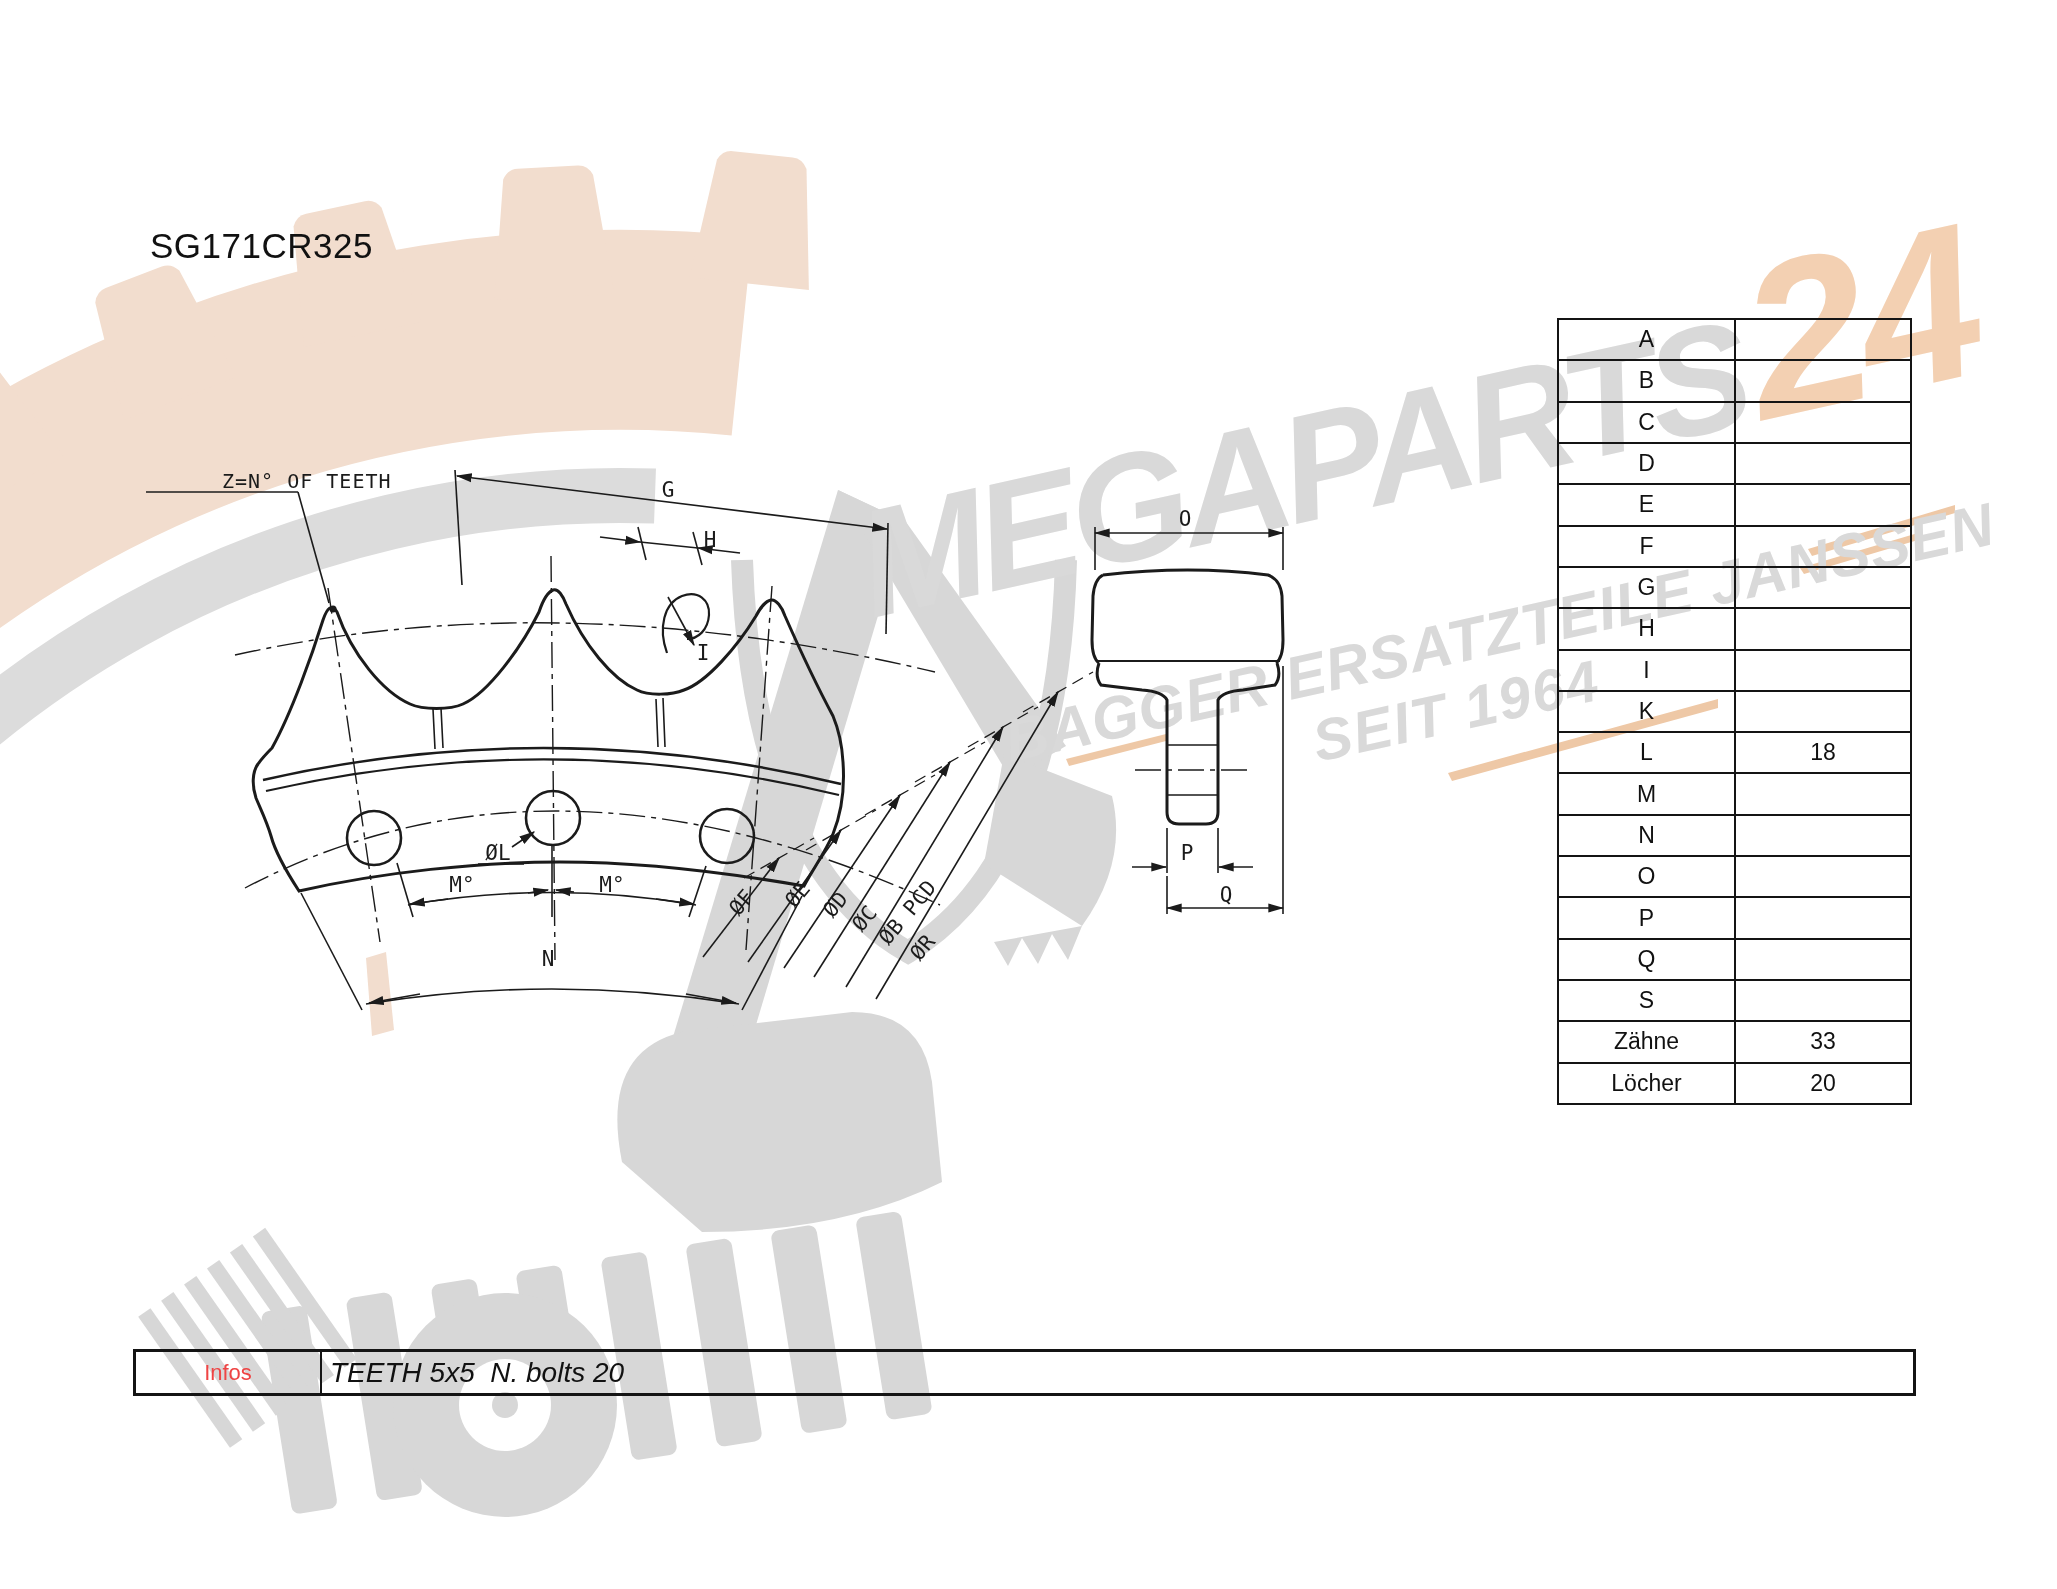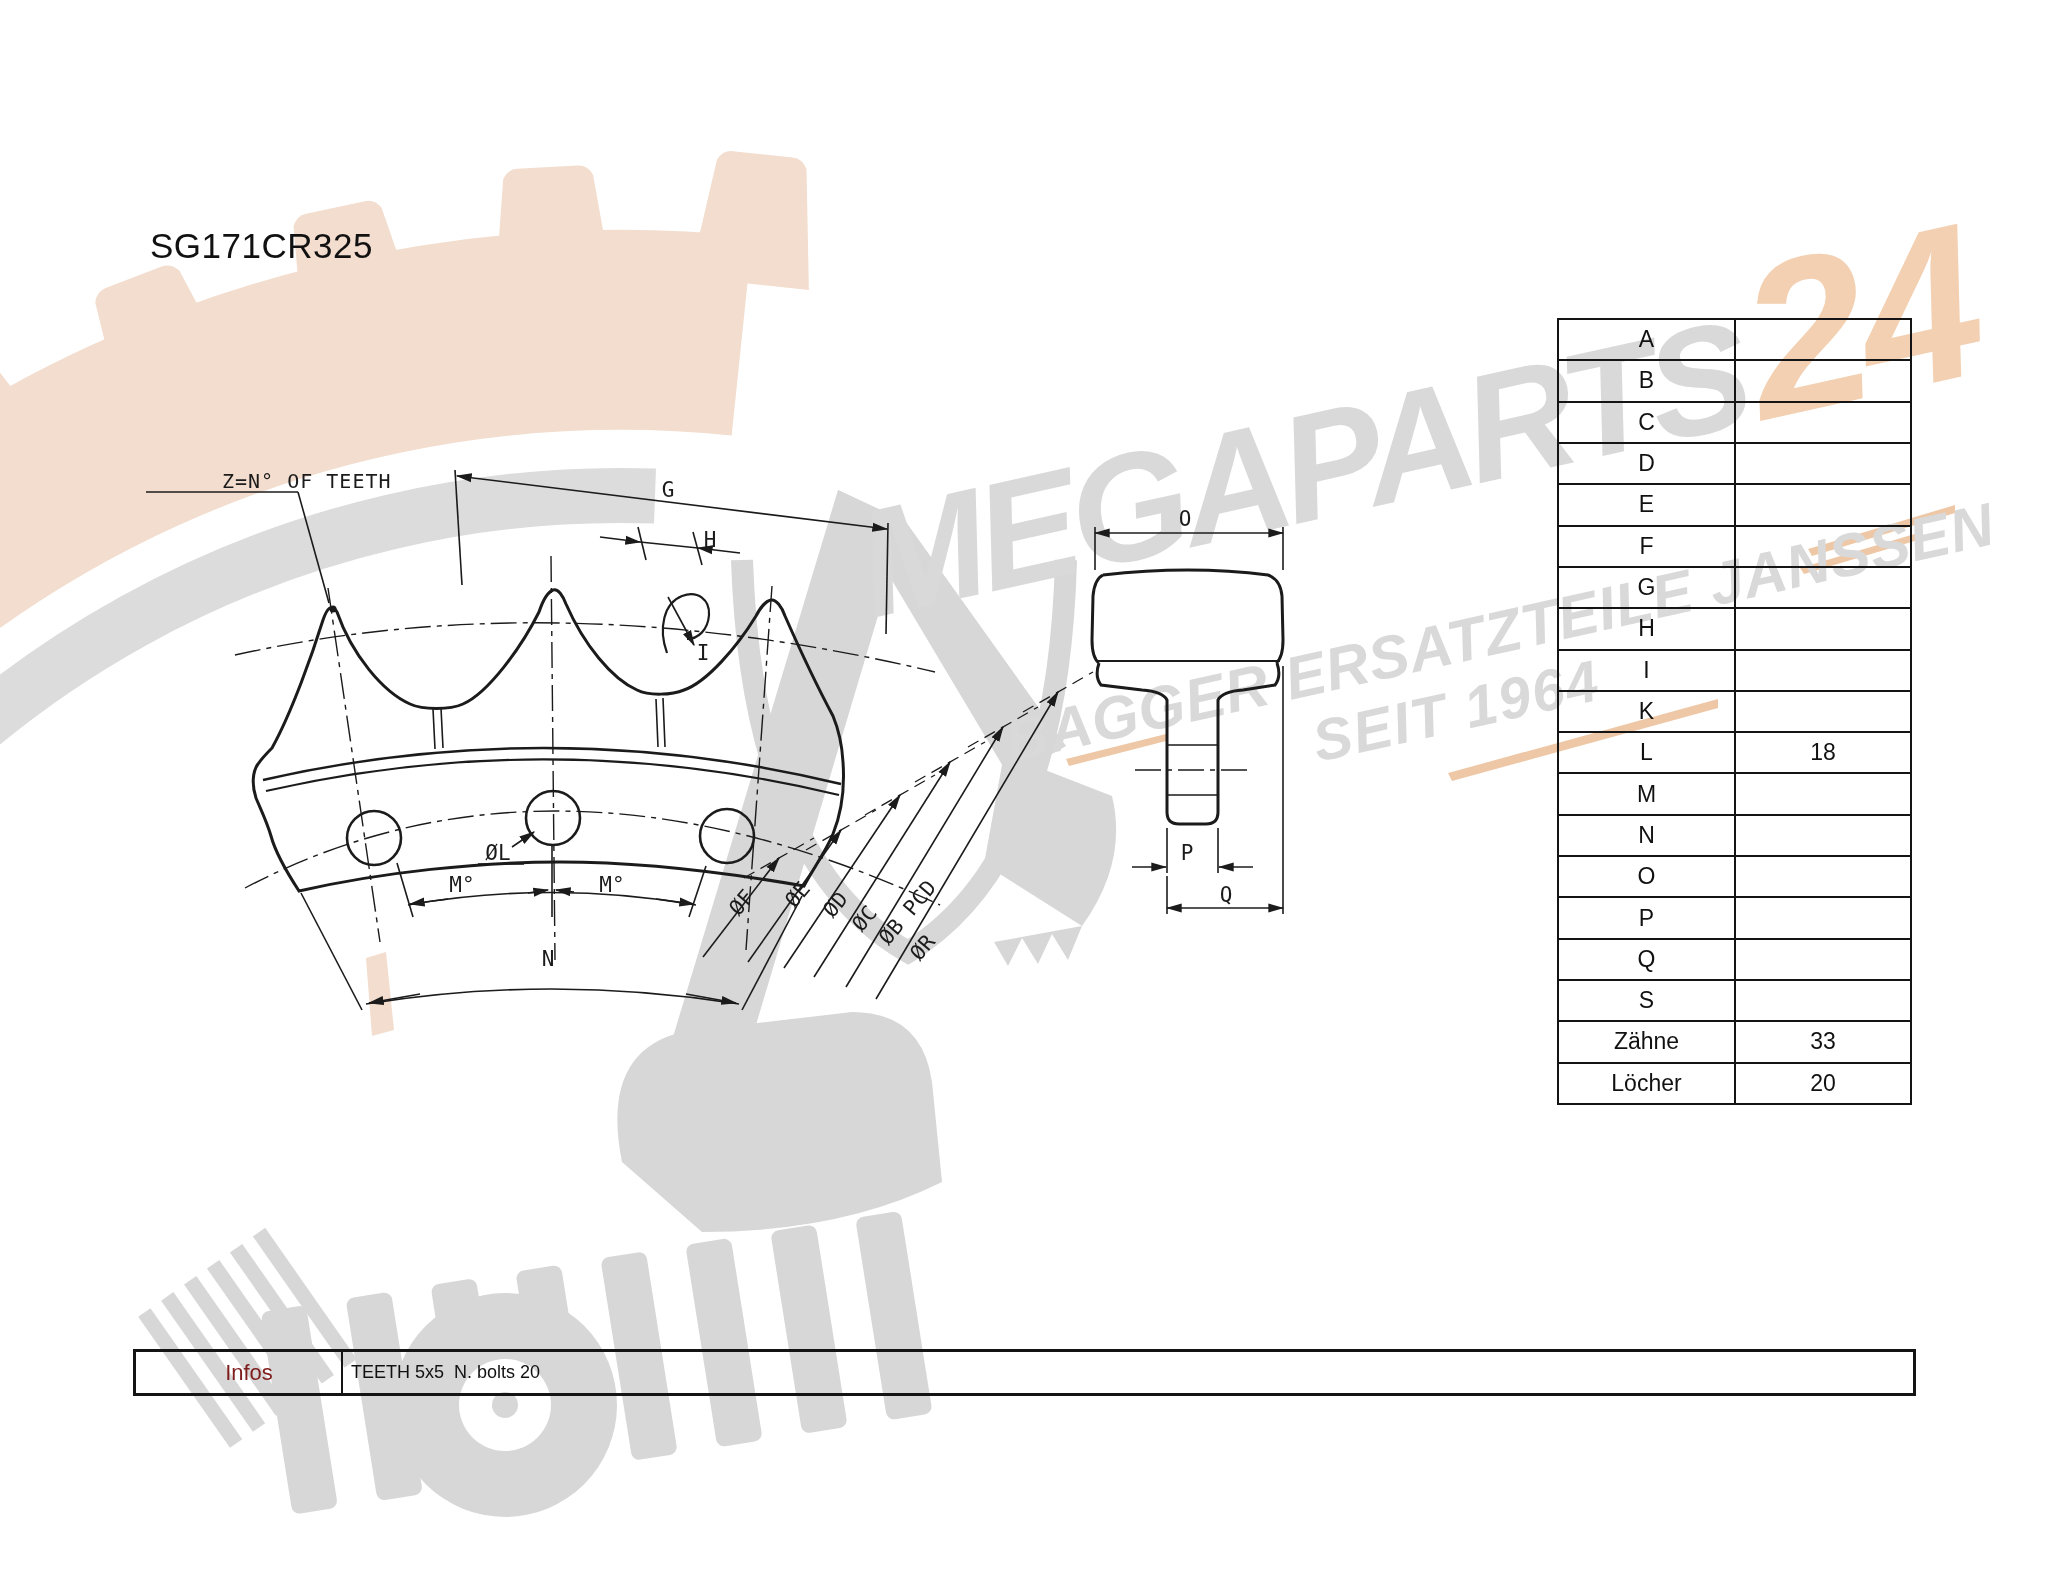--- a/index.html
+++ b/index.html
@@ -15,23 +15,23 @@
   .spec-row{flex:1;display:flex;border-top:2px solid #141414;}
   .spec-row:first-child{border-top:none;}
   .spec-label,.spec-value{display:flex;align-items:center;justify-content:center;
               font-size:23px;color:#111;}
   .spec-label{width:175px;border-right:2px solid #141414;}
   .spec-value{flex:1;}
   
   .info-bar{position:absolute;left:133px;top:1349px;width:1777px;height:41px;
             border:3px solid #141414;display:flex;background:transparent;}
   .info-label{width:184px;border-right:2px solid #141414;display:flex;align-items:center;
-            justify-content:center;font-size:22px;color:#7f1d1d;margin-left:21px;}
-  .info-value{flex:1;display:flex;align-items:center;padding-left:8px;font-size:18px;
-            color:#111;white-space:pre;}
+            justify-content:center;font-size:22px;color:#ef4444;}
+  .info-value{flex:1;display:flex;align-items:center;padding-left:8px;font-size:28px;
+            color:#111;white-space:pre;font-style:italic;}
 </style>
 </head>
 <body>
 
 <div class="page">
 
   <svg class="layer" viewBox="0 0 2057 1589" width="2057" height="1589">
 
     <g>
       <path d="M -338,829 A 1170 1170 0 0 1 742,336" fill="none" stroke="#f2ddce" stroke-width="200"></path>

